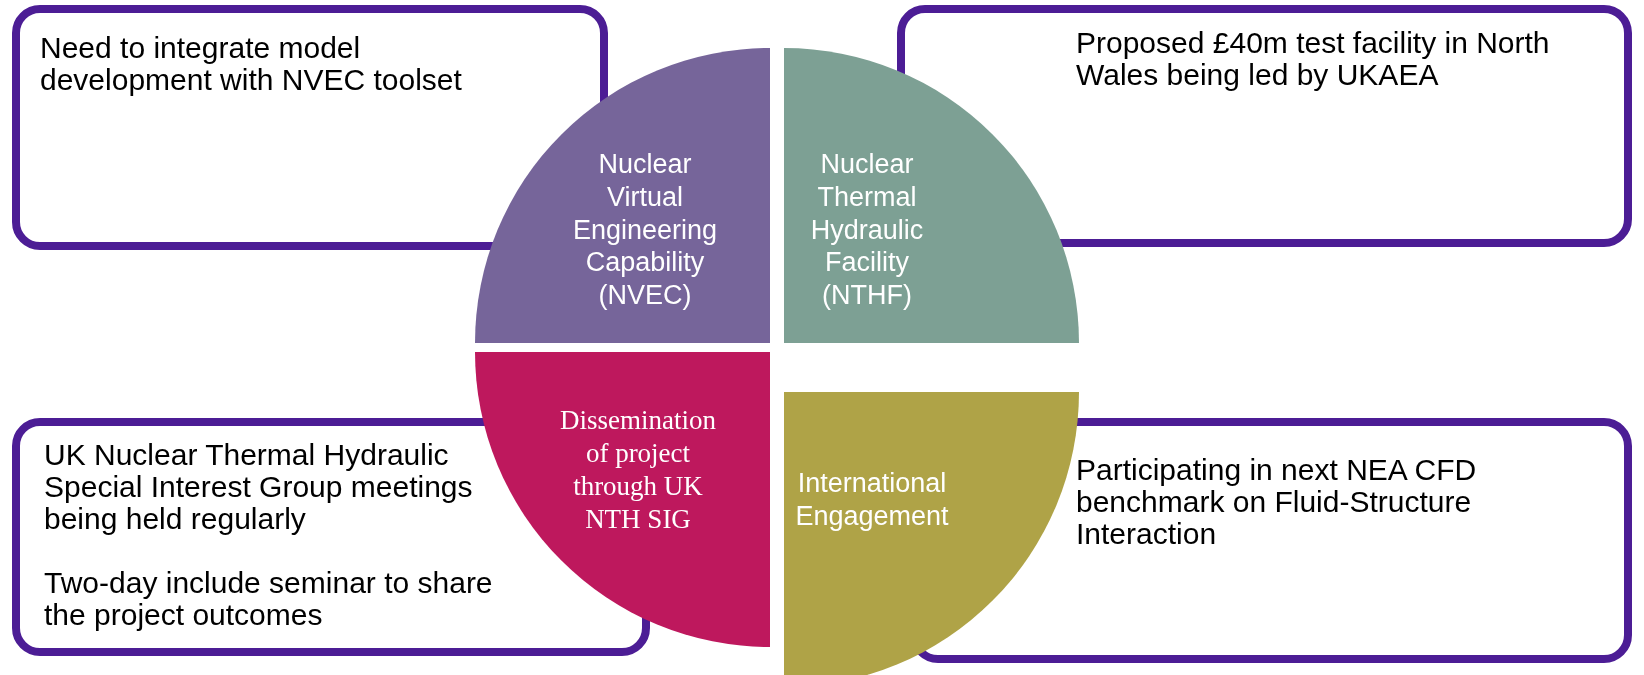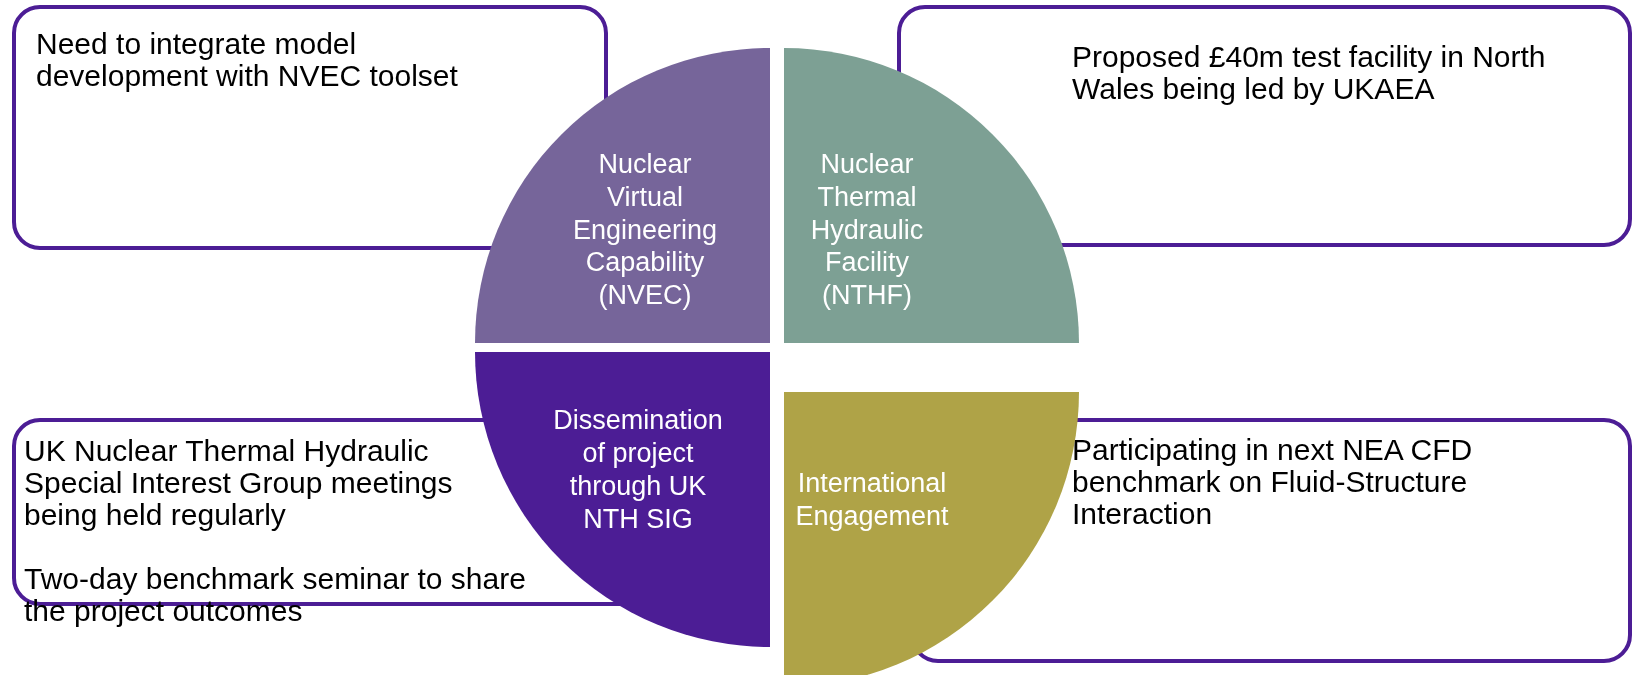--- a/index.html
+++ b/index.html
@@ -10,35 +10,35 @@
     background: #ffffff;
     overflow: hidden;
     font-family: "Liberation Sans", sans-serif;
   }
 
   
   .callout {
     position: absolute;
     box-sizing: border-box;
     background: #ffffff;
-    border: 4px solid #4c1d95;
+    border: 8px solid #4c1d95;
     border-radius: 28px;
     z-index: 1;
     color: #000000;
     font-size: 30px;
     line-height: 32px;
   }
   .callout p {
     margin: 0 0 32px 0;
     white-space: pre-line;
   }
   .callout-tl { left: 12px;  top: 5px;   width: 596px; height: 245px; padding: 19px 15px 0 20px; }
-  .callout-tr { left: 897px; top: 5px;   width: 735px; height: 242px; padding: 32px 10px 0 171px; }
-  .callout-bl { left: 12px;  top: 418px; width: 638px; height: 188px; padding: 13px 10px 0 8px; }
-  .callout-br { left: 910px; top: 418px; width: 722px; height: 245px; padding: 12px 10px 0 158px; }
+  .callout-tr { left: 897px; top: 5px;   width: 735px; height: 242px; padding: 14px 10px 0 171px; }
+  .callout-bl { left: 12px;  top: 418px; width: 638px; height: 238px; padding: 13px 10px 0 24px; }
+  .callout-br { left: 910px; top: 418px; width: 722px; height: 245px; padding: 28px 10px 0 158px; }
 
   
   .circle {
     position: absolute;
     left: 475px;
     top: 48px;
     width: 604px;
     height: 599px;
     display: grid;
     grid-template-columns: 295px 295px;
@@ -77,21 +77,21 @@
 
   <div class="callout callout-tr">
     <p>Proposed £40m test facility in North
 Wales being led by UKAEA</p>
   </div>
 
   <div class="callout callout-bl">
     <p>UK Nuclear Thermal Hydraulic
 Special Interest Group meetings
 being held regularly</p>
-    <p>Two-day benchmark seminar to share
+    <p>Two-day include seminar to share
 the project outcomes</p>
   </div>
 
   <div class="callout callout-br">
     <p>Participating in next NEA CFD
 benchmark on Fluid-Structure
 Interaction</p>
   </div>
 
   <div class="circle">
@@ -102,21 +102,21 @@
 Capability
 (NVEC)</div>
     </div>
     <div class="quadrant q-tr" style="background-color: rgb(125, 160, 148);">
       <div class="quadrant-label">Nuclear
 Thermal
 Hydraulic
 Facility
 (NTHF)</div>
     </div>
-    <div class="quadrant q-bl" style="background-color: #4c1d95;">
+    <div class="quadrant q-bl" style="background-color: #be185d; font-family: Liberation Serif, serif;">
       <div class="quadrant-label">Dissemination
 of project
 through UK
 NTH SIG</div>
     </div>
     <div class="quadrant q-br" style="background-color: rgb(175, 163, 71);">
       <div class="quadrant-label">International
 Engagement</div>
     </div>
   </div>

